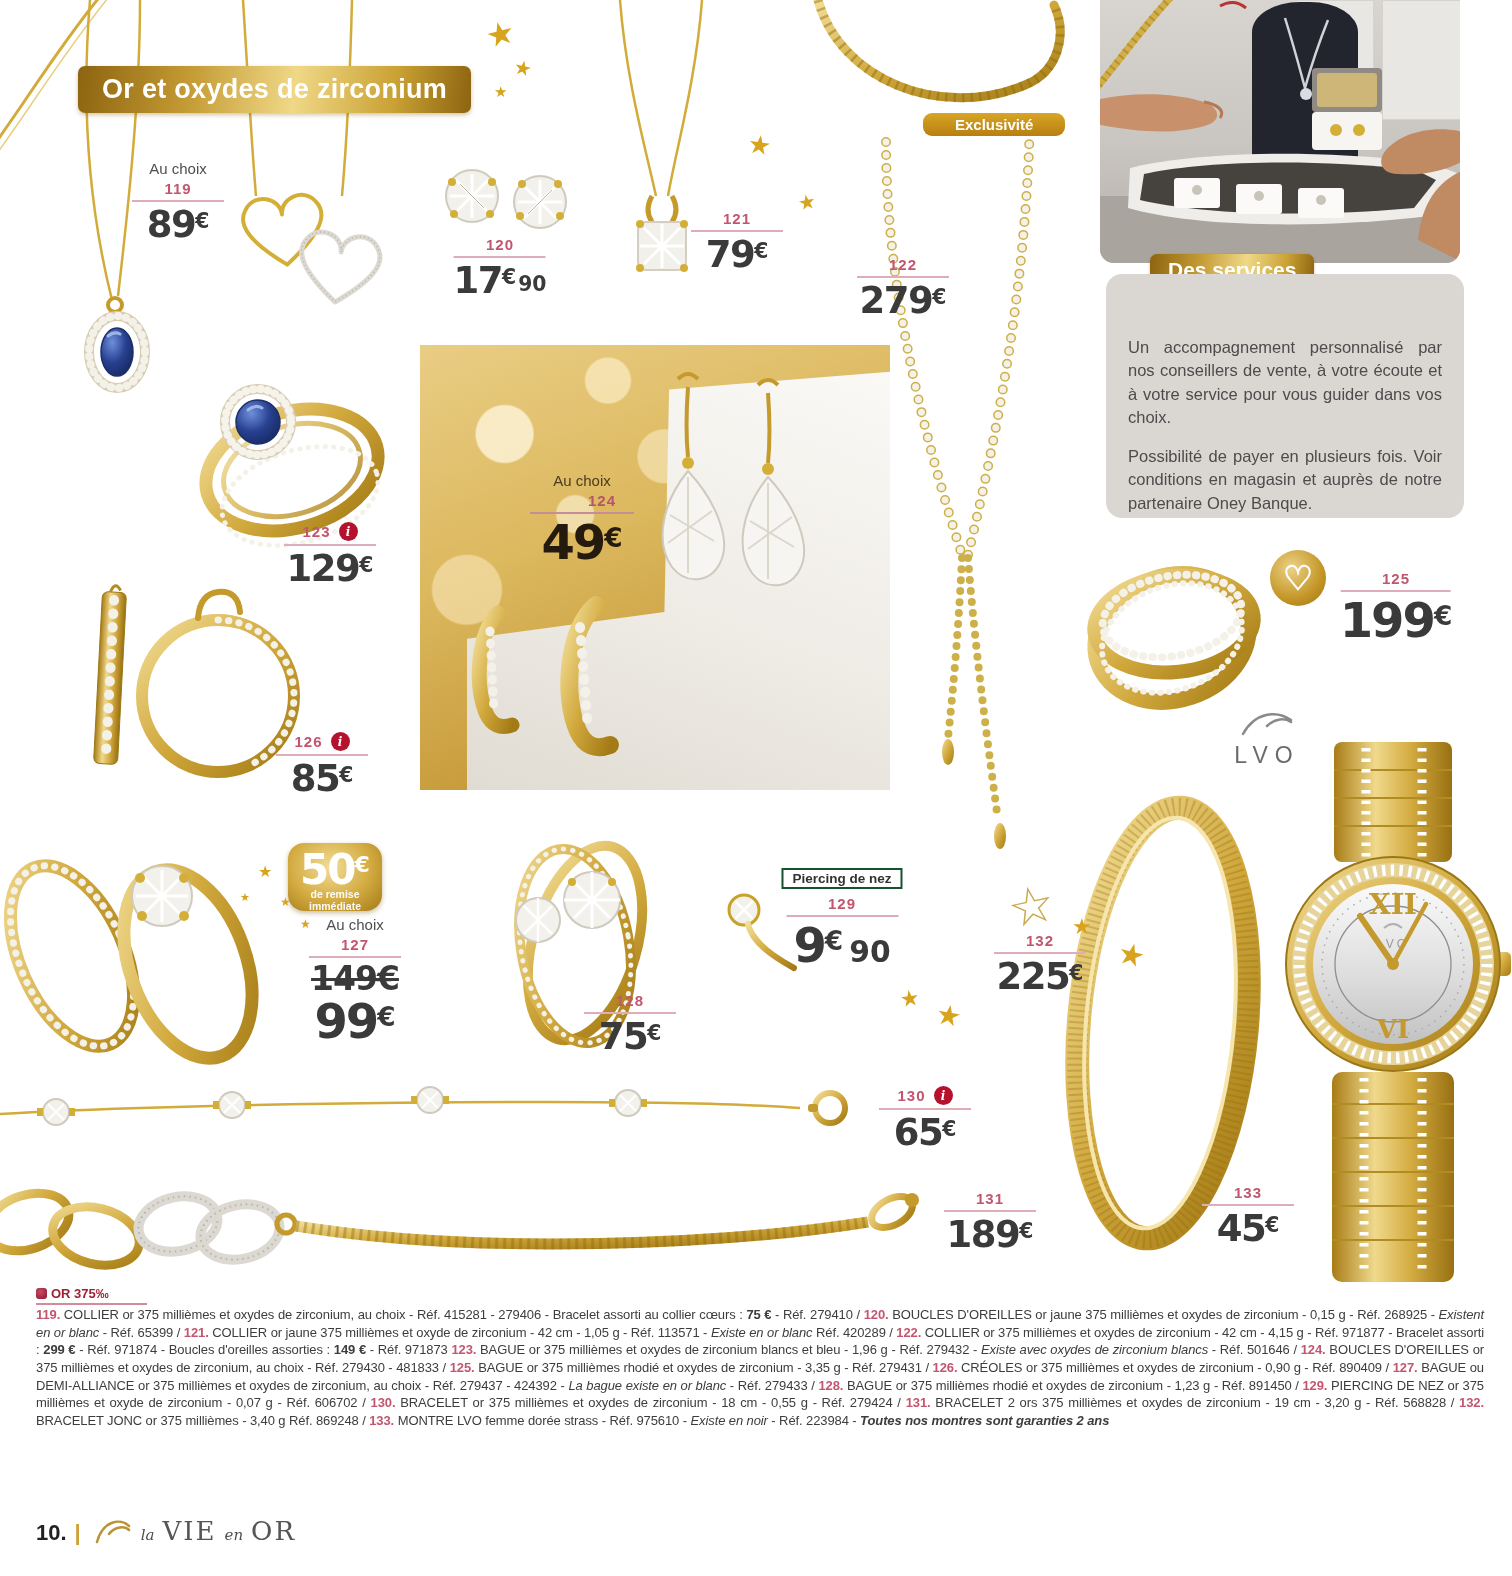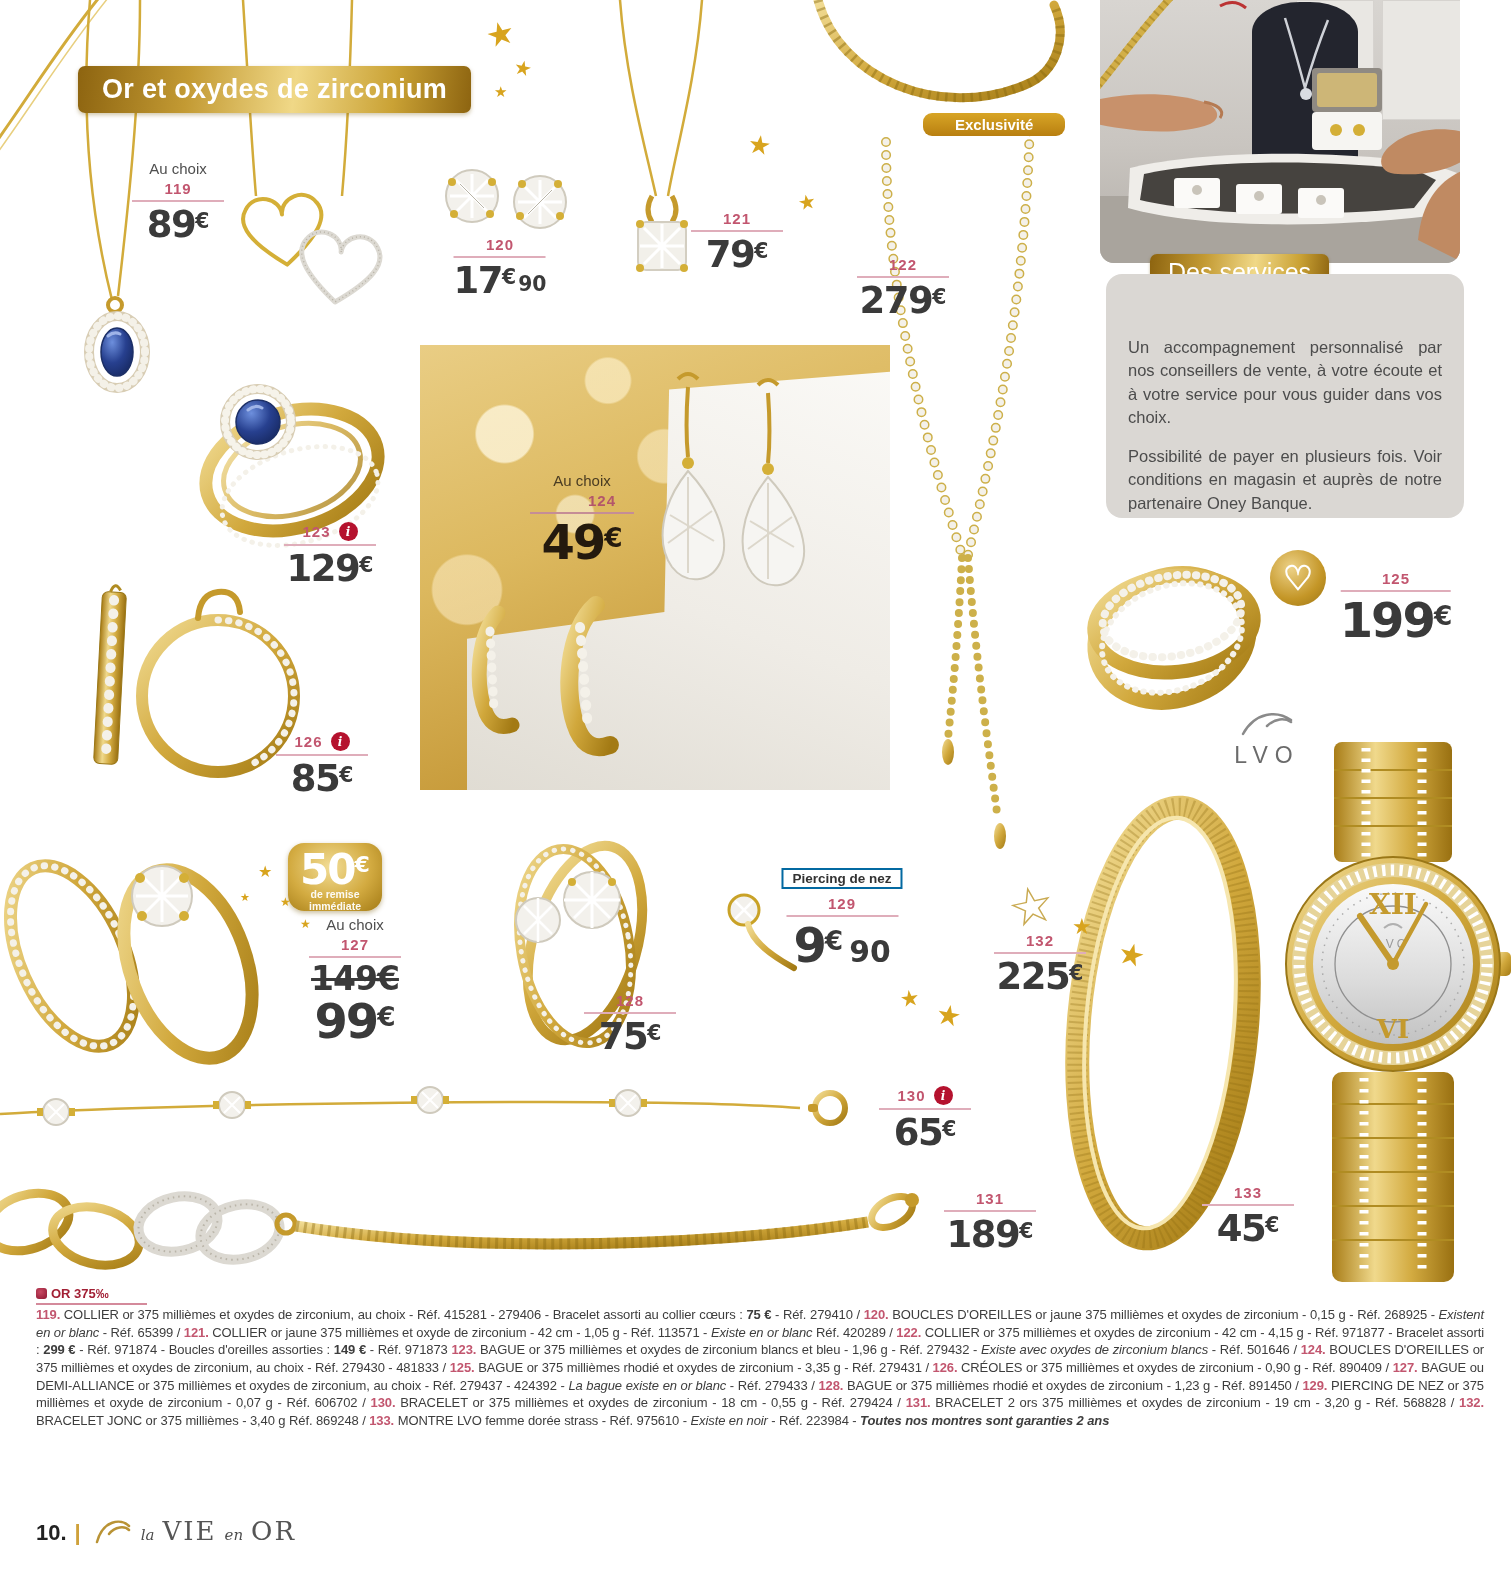--- a/index.html
+++ b/index.html
@@ -7,21 +7,21 @@
         font-family:"Liberation Sans",sans-serif;color:#3a3a3a;}
   .abs{position:absolute;}
 
   
   .gold-banner{position:absolute;left:78px;top:66px;padding:8px 24px;border-radius:7px;
     background:linear-gradient(97deg,#8d6410 0%,#c39a33 28%,#f0d887 55%,#caa235 80%,#8d6410 100%);
     color:#fff;font-size:27px;font-weight:bold;letter-spacing:.3px;
     box-shadow:0 2px 4px rgba(120,90,10,.35);}
   .excl-badge{position:absolute;left:923px;top:113px;padding:3px 32px;border-radius:9px;
     background:linear-gradient(180deg,#d8a526,#b87f10);color:#fff;font-size:15px;font-weight:bold;}
-  .svc-banner{position:absolute;padding:4px 18px;border-radius:7px;color:#fff;font-size:25px;font-weight:normal;
+  .svc-banner{position:absolute;padding:4px 18px;border-radius:7px;color:#fff;font-size:21px;font-weight:bold;
     background:linear-gradient(97deg,#8d6410 0%,#c39a33 30%,#f0d887 58%,#caa235 82%,#8d6410 100%);
     box-shadow:0 1px 3px rgba(120,90,10,.4);}
   .gray-box{position:absolute;left:1106px;top:274px;width:358px;height:244px;border-radius:16px;
     background:#dad7d3;box-sizing:border-box;padding:62px 22px 16px 22px;}
   .gray-box p{margin:0 0 15px 0;font-size:16.5px;line-height:1.42;color:#4c4c4c;text-align:justify;}
 
   .promo-badge{position:absolute;left:288px;top:843px;width:94px;height:68px;border-radius:16px;
     background:radial-gradient(ellipse at 45% 35%,#f2dd96 0%,#d3ab41 55%,#a37a14 100%);
     color:#fff;text-align:center;box-shadow:0 2px 5px rgba(120,90,10,.4);}
   .promo-badge .amt{font-size:42px;font-weight:bold;line-height:44px;font-family:"DejaVu Sans",sans-serif;letter-spacing:-2px;}
@@ -41,21 +41,21 @@
   .pb.big .price{font-size:48px;letter-spacing:-2px;}
   .pb .old{font-size:33px;font-weight:bold;color:#3a3a3a;font-family:"DejaVu Sans",sans-serif;
            text-decoration:line-through;text-decoration-thickness:3px;letter-spacing:-1px;line-height:1.05;}
   .pb.onphoto .lbl{color:#4a3c22;}
   .pb.onphoto .ref{color:#b3566b;margin-left:40px;}
   .pb.onphoto .rule{background:#c58d96;}
   .pb.onphoto .price{color:#241a0e;}
   .info{display:inline-flex;width:19px;height:19px;border-radius:50%;background:#b5122e;color:#fff;
         font-size:12px;font-weight:bold;font-style:italic;align-items:center;justify-content:center;
         font-family:"DejaVu Serif",serif;}
-  .boxed-lbl{display:inline-block;border:2px solid #0369a1;background:#fff;color:#333;
+  .boxed-lbl{display:inline-block;border:2px solid #14532d;background:#fff;color:#333;
              font-size:13.5px;font-weight:bold;padding:1px 9px;margin-bottom:6px;}
 
   
   .star{position:absolute;color:#d8a41e;line-height:1;}
   .star.outline{color:#c9aa52;}
 
   
   .photo{position:absolute;left:1100px;top:0;width:360px;height:263px;border-radius:0 0 14px 14px;
          overflow:hidden;background:linear-gradient(180deg,#d8d5d1 0%,#c9c5c0 55%,#b3aea8 100%);}
   .ph-panel{position:absolute;background:#e9e7e3;border:1px solid #d6d3cf;}

